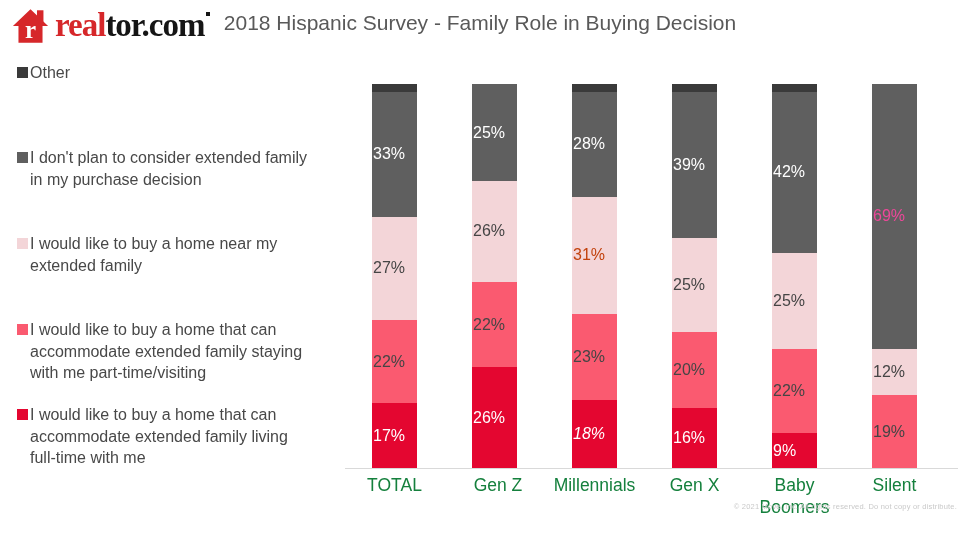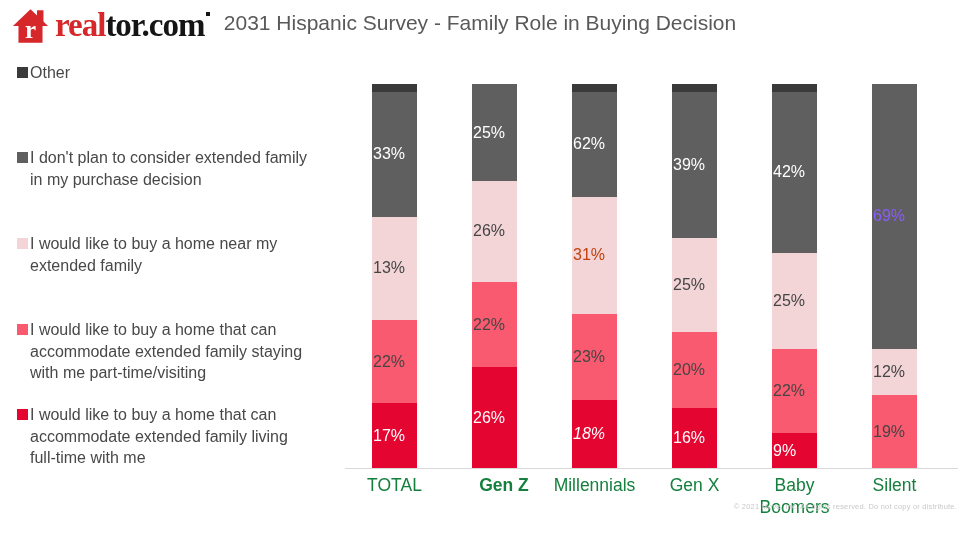--- a/index.html
+++ b/index.html
@@ -45,21 +45,21 @@
 
   <div class="logo">
     <svg width="37" height="36" viewBox="0 0 40 38" aria-hidden="true">
       <rect x="27" y="2" width="7" height="14" fill="#d6272a"></rect>
       <polygon points="20,1 39,19 33,19 33,37 7,37 7,19 1,19" fill="#d6272a"></polygon>
       <text x="20" y="32" text-anchor="middle" font-family="Liberation Serif, serif" font-size="27" font-weight="bold" fill="#ffffff">r</text>
     </svg>
     <span class="logo-text"><span class="logo-real">real</span><span class="logo-tor">tor.com</span><span class="logo-tm"></span></span>
   </div>
 
-  <h1 class="title">2031 Hispanic Survey - Family Role in Buying Decision</h1>
+  <h1 class="title">2018 Hispanic Survey - Family Role in Buying Decision</h1>
 
   <div class="legend">
       <div class="legend-item" style="top: 62px;">
         <span class="legend-swatch" style="background: rgb(58, 58, 58);"></span>
         <span class="legend-label">Other</span>
       </div>
       <div class="legend-item" style="top: 233px;">
         <span class="legend-swatch" style="background: rgb(243, 213, 216);"></span>
         <span class="legend-label">I would like to buy a home near my extended family</span>
       </div>
@@ -77,21 +77,21 @@
       </div>
     </div>
 
   <div class="plot">
       <div class="bar" style="left: 27px;">
         <div class="seg" style="bottom: 0%; height: 16.8317%; background: rgb(228, 6, 48);"></div>
         <div class="seg-label" style="bottom: 8.41584%; color: rgb(255, 255, 255);">17%</div>
         <div class="seg" style="bottom: 16.8317%; height: 21.7822%; background: rgb(250, 90, 112);"></div>
         <div class="seg-label" style="bottom: 27.7228%; color: rgb(69, 69, 69);">22%</div>
         <div class="seg" style="bottom: 38.6139%; height: 26.7327%; background: rgb(243, 213, 216);"></div>
-        <div class="seg-label" style="bottom: 51.9802%; color: rgb(69, 69, 69);">13%</div>
+        <div class="seg-label" style="bottom: 51.9802%; color: rgb(69, 69, 69);">27%</div>
         <div class="seg" style="bottom: 65.3465%; height: 32.6733%; background: rgb(95, 95, 95);"></div>
         <div class="seg-label" style="bottom: 81.6832%; color: rgb(255, 255, 255);">33%</div>
         <div class="seg" style="bottom: 98.0198%; height: 1.9802%; background: rgb(58, 58, 58);"></div>
       </div>
       <div class="bar" style="left: 127px;">
         <div class="seg" style="bottom: 0%; height: 26.2626%; background: rgb(228, 6, 48);"></div>
         <div class="seg-label" style="bottom: 13.1313%; color: rgb(255, 255, 255);">26%</div>
         <div class="seg" style="bottom: 26.2626%; height: 22.2222%; background: rgb(250, 90, 112);"></div>
         <div class="seg-label" style="bottom: 37.3737%; color: rgb(69, 69, 69);">22%</div>
         <div class="seg" style="bottom: 48.4848%; height: 26.2626%; background: rgb(243, 213, 216);"></div>
@@ -100,21 +100,21 @@
         <div class="seg-label" style="bottom: 87.3737%; color: rgb(255, 255, 255);">25%</div>
       </div>
       <div class="bar" style="left: 227px;">
         <div class="seg" style="bottom: 0%; height: 17.6471%; background: rgb(228, 6, 48);"></div>
         <div class="seg-label" style="bottom: 8.82353%; color: rgb(255, 255, 255); font-style: italic;">18%</div>
         <div class="seg" style="bottom: 17.6471%; height: 22.549%; background: rgb(250, 90, 112);"></div>
         <div class="seg-label" style="bottom: 28.9216%; color: rgb(69, 69, 69);">23%</div>
         <div class="seg" style="bottom: 40.1961%; height: 30.3922%; background: rgb(243, 213, 216);"></div>
         <div class="seg-label" style="bottom: 55.3922%; color: #c2410c;">31%</div>
         <div class="seg" style="bottom: 70.5882%; height: 27.451%; background: rgb(95, 95, 95);"></div>
-        <div class="seg-label" style="bottom: 84.3137%; color: rgb(255, 255, 255);">62%</div>
+        <div class="seg-label" style="bottom: 84.3137%; color: rgb(255, 255, 255);">28%</div>
         <div class="seg" style="bottom: 98.0392%; height: 1.96078%; background: rgb(58, 58, 58);"></div>
       </div>
       <div class="bar" style="left: 327px;">
         <div class="seg" style="bottom: 0%; height: 15.6863%; background: rgb(228, 6, 48);"></div>
         <div class="seg-label" style="bottom: 7.84314%; color: rgb(255, 255, 255);">16%</div>
         <div class="seg" style="bottom: 15.6863%; height: 19.6078%; background: rgb(250, 90, 112);"></div>
         <div class="seg-label" style="bottom: 25.4902%; color: rgb(69, 69, 69);">20%</div>
         <div class="seg" style="bottom: 35.2941%; height: 24.5098%; background: rgb(243, 213, 216);"></div>
         <div class="seg-label" style="bottom: 47.549%; color: rgb(69, 69, 69);">25%</div>
         <div class="seg" style="bottom: 59.8039%; height: 38.2353%; background: rgb(95, 95, 95);"></div>
@@ -132,27 +132,27 @@
         <div class="seg-label" style="bottom: 77%; color: rgb(255, 255, 255);">42%</div>
         <div class="seg" style="bottom: 98%; height: 2%; background: rgb(58, 58, 58);"></div>
       </div>
       <div class="bar" style="left: 527px;">
         <div class="seg-label" style="bottom: 0%; color: rgb(255, 255, 255);">0%</div>
         <div class="seg" style="bottom: 0%; height: 19%; background: rgb(250, 90, 112);"></div>
         <div class="seg-label" style="bottom: 9.5%; color: rgb(69, 69, 69);">19%</div>
         <div class="seg" style="bottom: 19%; height: 12%; background: rgb(243, 213, 216);"></div>
         <div class="seg-label" style="bottom: 25%; color: rgb(69, 69, 69);">12%</div>
         <div class="seg" style="bottom: 31%; height: 69%; background: rgb(95, 95, 95);"></div>
-        <div class="seg-label" style="bottom: 65.5%; color: #8b5cf6;">69%</div>
+        <div class="seg-label" style="bottom: 65.5%; color: #ec4899;">69%</div>
       </div>
     </div>
 
   <div class="cats">
       <div class="cat" style="left: -0.5px;">TOTAL</div>
-      <div class="cat" style="left: 109px; font-weight: bold;">Gen Z</div>
+      <div class="cat" style="left: 103px;">Gen Z</div>
       <div class="cat" style="left: 299.5px;">Gen X</div>
       <div class="cat" style="left: 199.5px;">Millennials</div>
       <div class="cat" style="left: 399.5px;">Baby Boomers</div>
       <div class="cat" style="left: 499.5px;">Silent</div>
     </div>
 
   <div class="copyright">© 2021 Move, Inc. All rights reserved. Do not copy or distribute.</div>
 
 </div>
 

